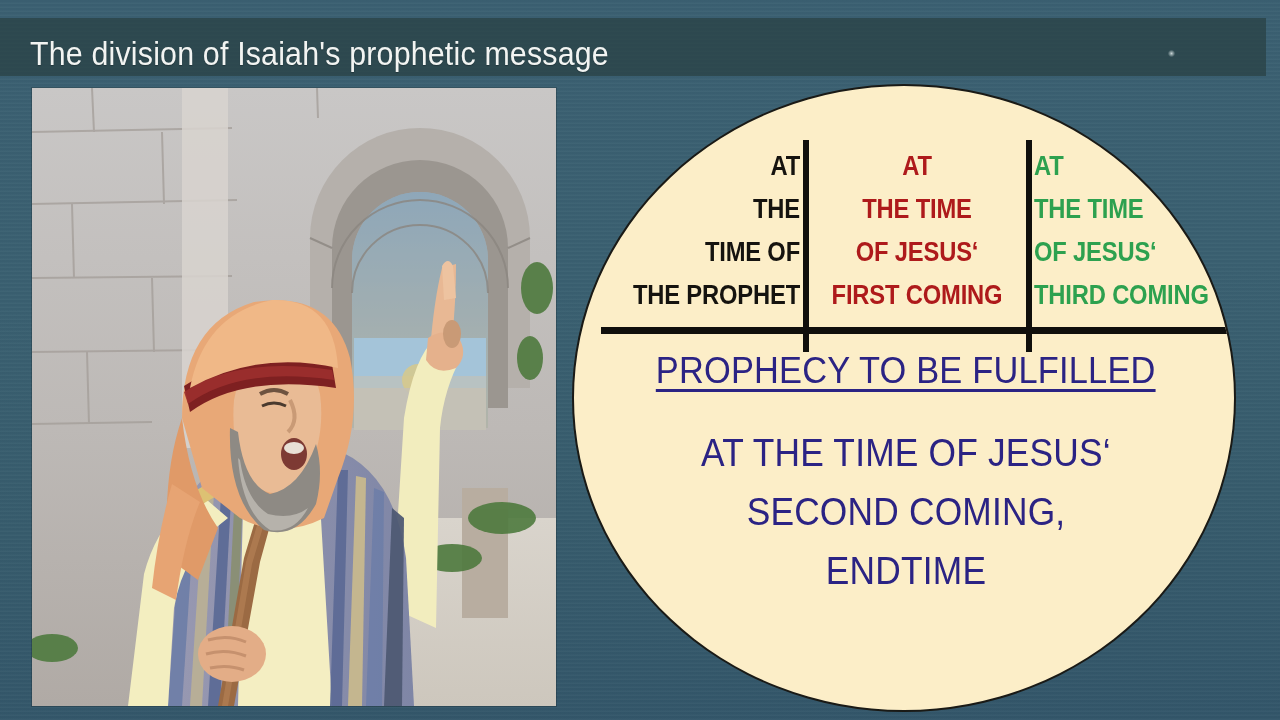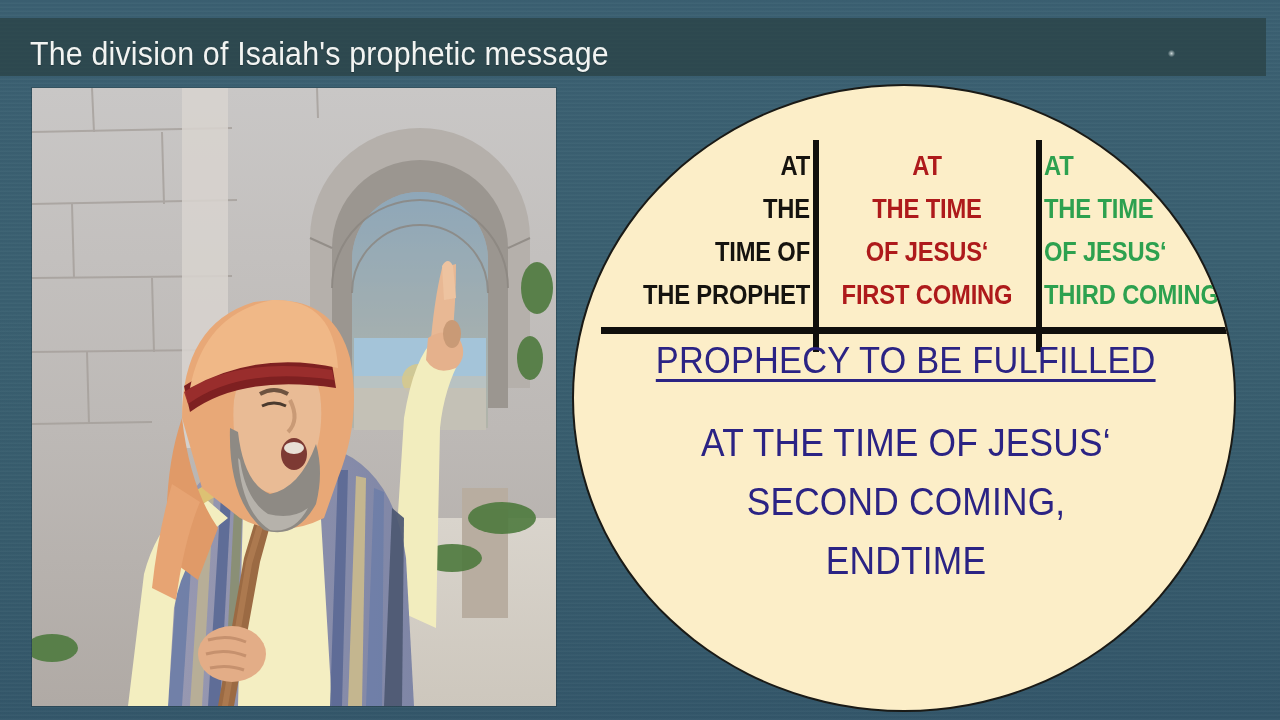--- a/index.html
+++ b/index.html
@@ -92,21 +92,21 @@
     width: 664px;
     height: 628px;
     border-radius: 50%;
     background: #fceec8;
     border: 2px solid #1a1a16;
     box-sizing: border-box;
     overflow: hidden;
   }
   .columns {
     position: absolute;
-    left: 14px;
+    left: 4px;
     top: 25px;      
     width: 664px;
     height: 216px;
   }
   .col {
     position: absolute;
     top: 34px;
     font-size: 27px;
     line-height: 43px;
     font-weight: 700;
@@ -151,21 +151,21 @@
     left: 27px;        
     top: 241px;        
     width: 629px;      
     height: 7px;
     background: #100f0c;
   }
 
   .lower {
     position: absolute;
     left: 0;
-    top: 252px;
+    top: 262px;
     width: 664px;
     text-align: center;
     color: #2b2384;
     font-family: "Liberation Sans", sans-serif;
   }
   .lower-heading {
     font-size: 37px;
     line-height: 46px;
     font-weight: 400;
     letter-spacing: 0.2px;

